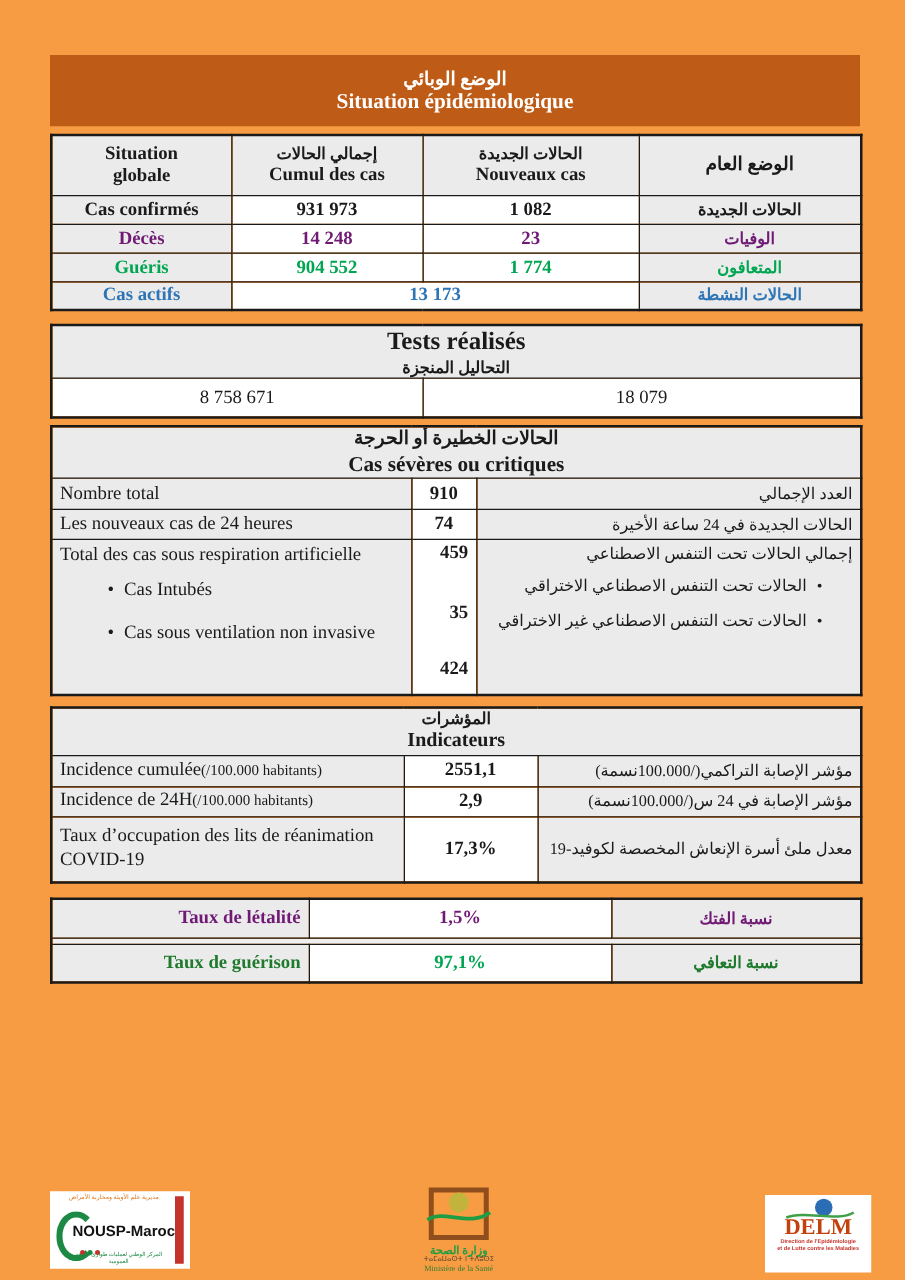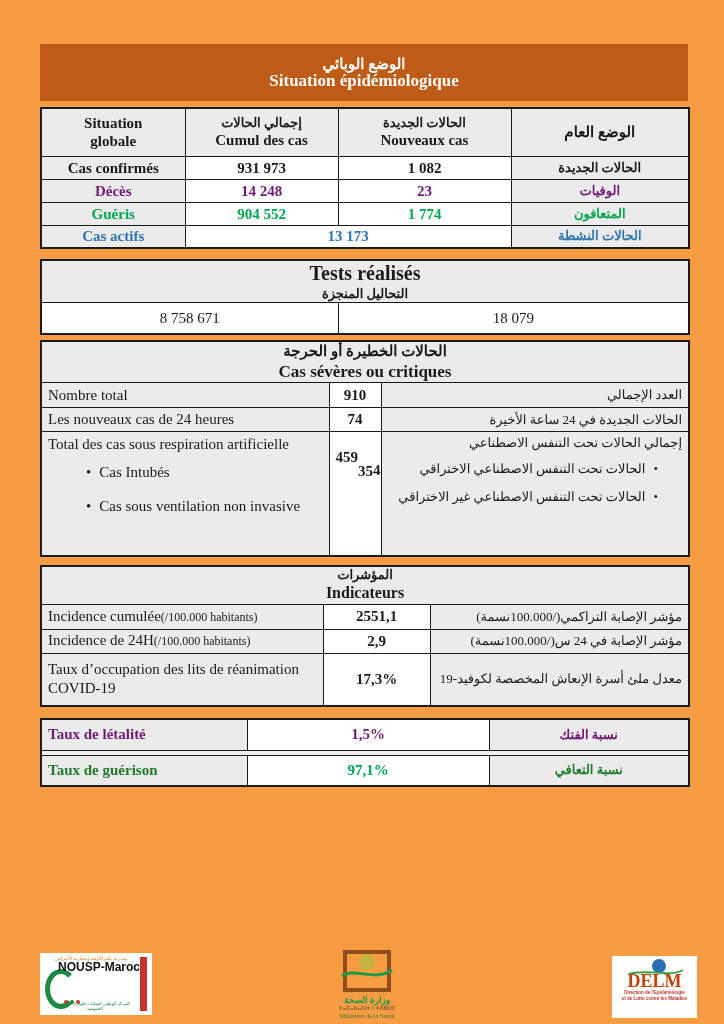--- a/index.html
+++ b/index.html
@@ -11,21 +11,21 @@
   .banner{position:absolute;left:40px;top:44px;width:648px;height:57px;background:#BE5B16;
           display:flex;flex-direction:column;align-items:center;justify-content:center;gap:0;}
   .banner .ar{color:#fff;font-weight:bold;font-size:15px;line-height:1;}
   .banner .fr{color:#fff;font-weight:bold;font-size:17px;line-height:1;}
 
   
   table{border-collapse:collapse;table-layout:fixed;position:absolute;left:40px;width:648px;}
   td{border:1.5px solid #1a1a1a;padding:0 6px;vertical-align:middle;font-size:15px;
      overflow:hidden;}
   table{border:2px solid #1a1a1a;}
-  .gray{background:#EBEBEB;}
+  .gray{background:#EBEBEB;text-align:right;}
   .white{background:#FFFFFF;}
   .c{text-align:center;}
   .b{font-weight:bold;}
   .ar-cell{direction:rtl;text-align:center;}
   .ar-right{direction:rtl;text-align:right;}
   .red{color:#701a75;}
   .green{color:#00A651;}
   .dgreen{color:#1F7A2E;}
   .blue{color:#2E75B6;padding-left:36px;}
   .small-ar{font-size:13px;}
@@ -46,21 +46,21 @@
   .severe{top:340px;}
   .severe tr.hd{height:38px;}
   .severe tr.r1{height:25px;}
   .severe tr.r2{height:24px;}
   .severe tr.r3{height:124px;}
   .severe td.fr{text-align:left;}
   .severe .topline{margin-top:2px;line-height:1.35;}
   .bullet{display:flex;gap:8px;align-items:flex-start;}
   .bullet-fr{padding-left:38px;margin-top:9px;line-height:1.3;}
   .bullet-ar{padding-right:24px;margin-top:9px;line-height:1.3;}
-  .vstack{display:flex;flex-direction:row;align-items:center;}
+  .vstack{display:flex;flex-direction:column;align-items:flex-end;}
   .vstack .v1{margin-top:2px;}
   .vstack .v2{margin-top:31px;}
   .vstack .v3{margin-top:28px;}
   .tall-cell{vertical-align:top;}
 
   
   .ind{top:565px;}
   .ind tr.hd{height:38px;}
   .ind tr.r1{height:25px;}
   .ind tr.r2{height:24px;}
@@ -74,21 +74,21 @@
   .fat tr.sp{height:5px;}
   .fat tr.sp td{background:#EFEFEF;padding:0;border-top:1px solid #1a1a1a;border-bottom:1px solid #1a1a1a;}
 
   
   .nousp{position:absolute;left:40px;top:953px;width:112px;height:62px;background:#fff;}
   .nousp .redbar{position:absolute;right:5px;top:4px;bottom:4px;width:7px;background:#C5342C;}
   .nousp .tiny-top{position:absolute;left:6px;right:16px;top:3px;font-size:5px;color:#E07B20;
                    text-align:center;direction:rtl;line-height:1.1;}
   .nousp .crescent{position:absolute;left:5px;top:16px;width:22px;height:30px;
                    border:5px solid #1C8A44;border-right-color:transparent;border-radius:50%;}
-  .nousp .name{position:absolute;left:16px;top:7px;width:86px;text-align:center;
+  .nousp .name{position:absolute;left:16px;top:25px;width:86px;text-align:center;
                font-family:"Liberation Sans",sans-serif;font-weight:bold;font-size:12px;color:#111;}
   .nousp .tiny-bottom{position:absolute;left:14px;right:16px;bottom:3px;font-size:4.5px;color:#1C8A44;
                       text-align:center;direction:rtl;line-height:1.1;}
   .nousp .dots{position:absolute;left:24px;bottom:11px;display:flex;gap:2px;}
   .nousp .dots i{width:4px;height:4px;border-radius:50%;display:block;}
   .d-red{background:#C5342C;} .d-green{background:#1C8A44;}
 
   .minlogo{position:absolute;left:330px;top:949px;width:74px;text-align:center;}
   .minlogo .ar{color:#1F9D44;font-weight:bold;font-size:9px;line-height:1.15;}
   .minlogo .tif{color:#5a4632;font-size:5.5px;line-height:1.2;font-family:"DejaVu Sans",sans-serif;}

